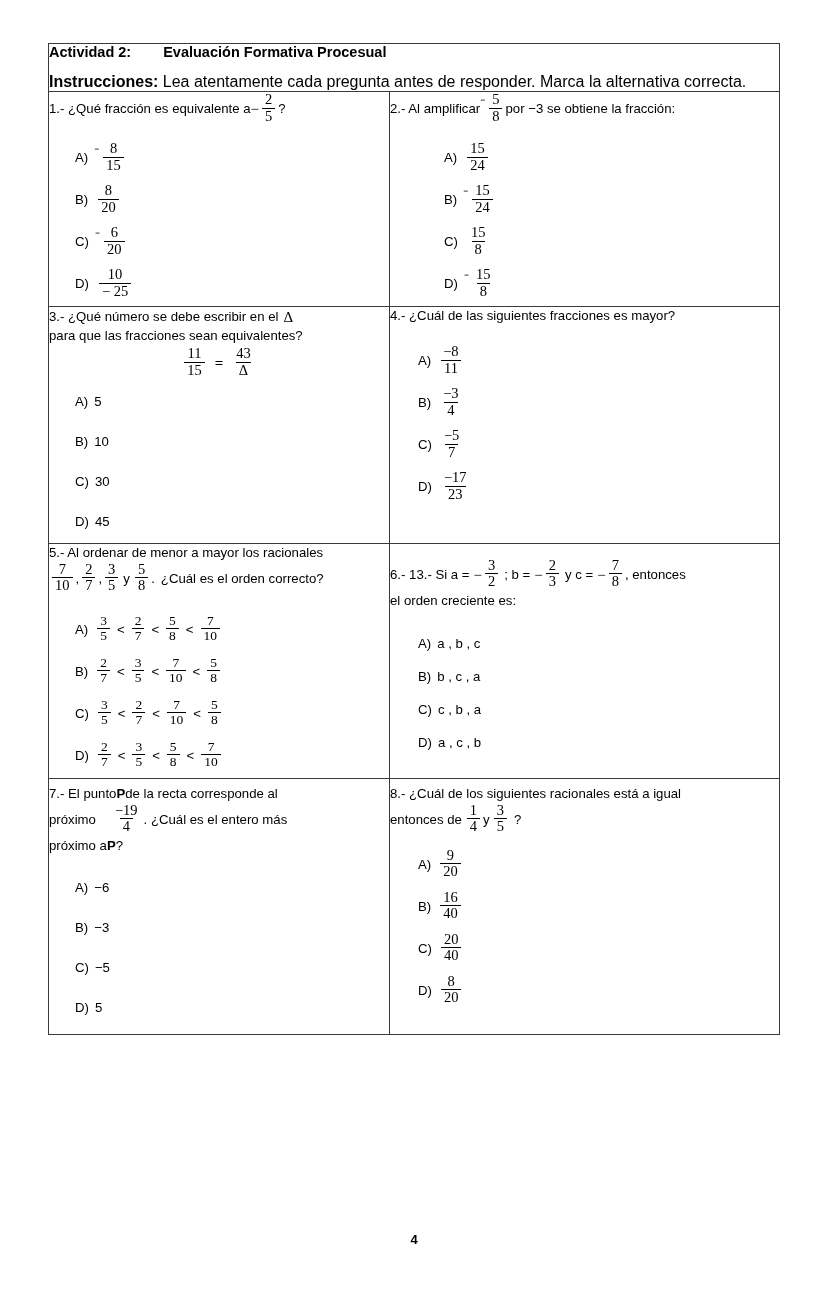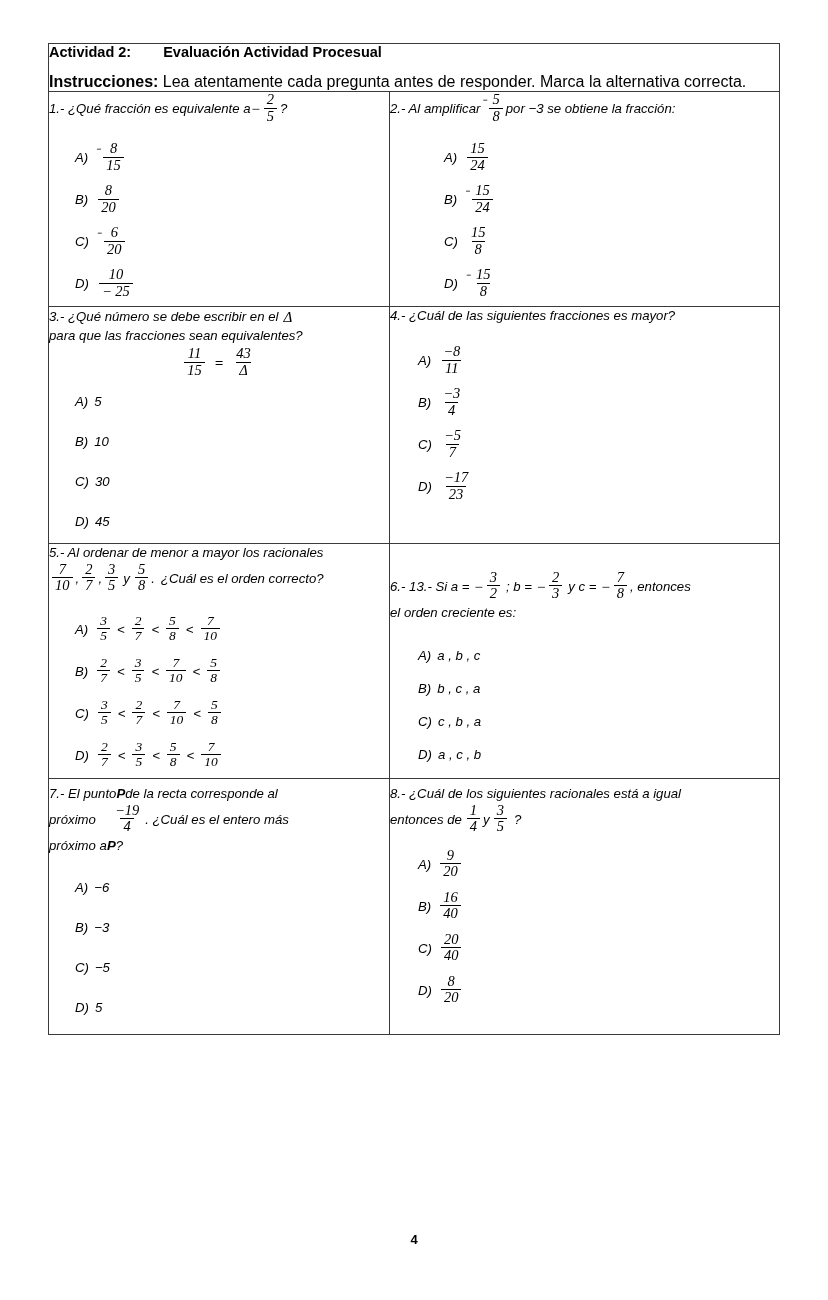--- a/index.html
+++ b/index.html
@@ -45,21 +45,20 @@
   }
   .hdr-line2 {
     font-size: 16px;
   }
   .hdr-line2 b { font-weight: bold; }
 
   .qcell {
     padding: 7px 10px 10px 10px;
     font-size: 13.2px;
     line-height: 1.35;
-    font-style: italic;
   }
   .qcell-l { width: 340px; }
   .qcell-r { width: 389px; }
   .qline {
     display: flex;
     align-items: center;
     flex-wrap: wrap;
     min-height: 18px;
   }
   .qline.tall { min-height: 34px; }
@@ -158,21 +157,21 @@
 
   <table class="quiz-table">
     <colgroup>
         <col style="width:341px">
         <col style="width:390px">
       </colgroup>
     <tbody>
 
       <tr>
         <td colspan="2" class="header-cell">
-          <div class="hdr-line1"><span>Actividad 2:</span><span class="spacer8"></span><span class="spacer8"></span><span class="spacer8"></span><span class="spacer8"></span><span>Evaluación Actividad Procesual</span></div>
+          <div class="hdr-line1"><span>Actividad 2:</span><span class="spacer8"></span><span class="spacer8"></span><span class="spacer8"></span><span class="spacer8"></span><span>Evaluación Formativa Procesual</span></div>
           <div class="hdr-line2"><b>Instrucciones:</b><span> Lea atentamente cada pregunta antes de responder. Marca la alternativa correcta.</span></div>
         </td>
       </tr>
 
       <tr>
         <td class="qcell qcell-l">
           <div class="qline tall">
             <span>1.- ¿Qué fracción es equivalente a</span>
             <span class="neg-inline">−</span>
             <span class="frac">
@@ -455,21 +454,21 @@
               <span class="lt">&lt;</span>
               <span class="frac sm">
                   <span class="num">7</span>
                   <span class="den">10</span>
                 </span>
             </div>
           </div>
         </td>
 
         <td class="qcell qcell-r">
-          <div class="qline tall" style="margin-top:26px">
+          <div class="qline tall" style="margin-top:14px">
             <span>6.- 13.- Si a =</span>
             <span class="neg-inline" style="margin-left:4px">−</span>
             <span class="frac">
               <span class="num">3</span>
               <span class="den">2</span>
             </span>
             <span style="margin-left:3px">; b =</span>
             <span class="neg-inline" style="margin-left:4px">−</span>
             <span class="frac">
               <span class="num">2</span>

